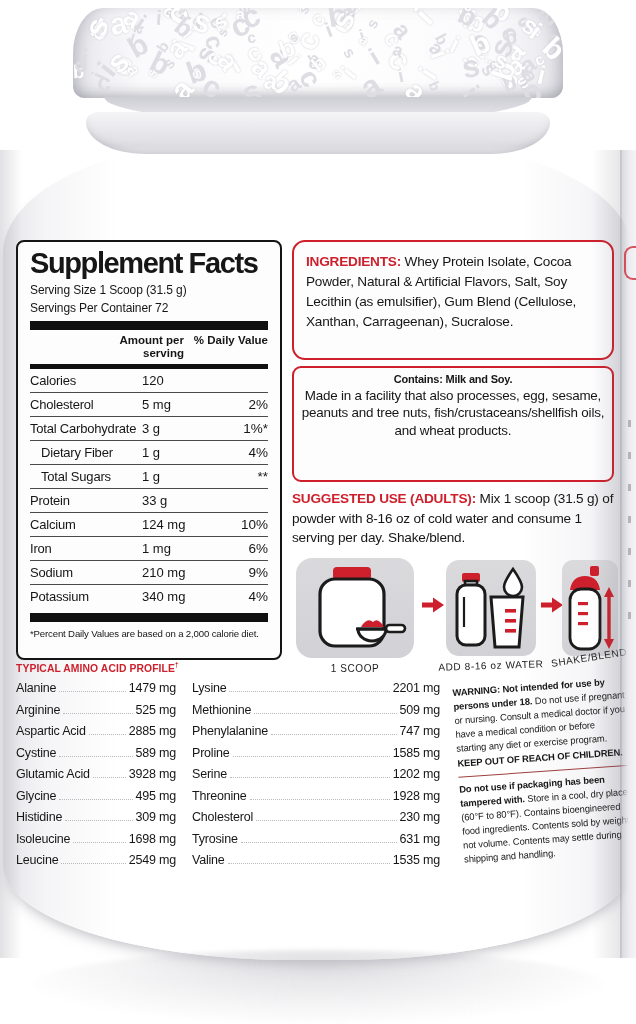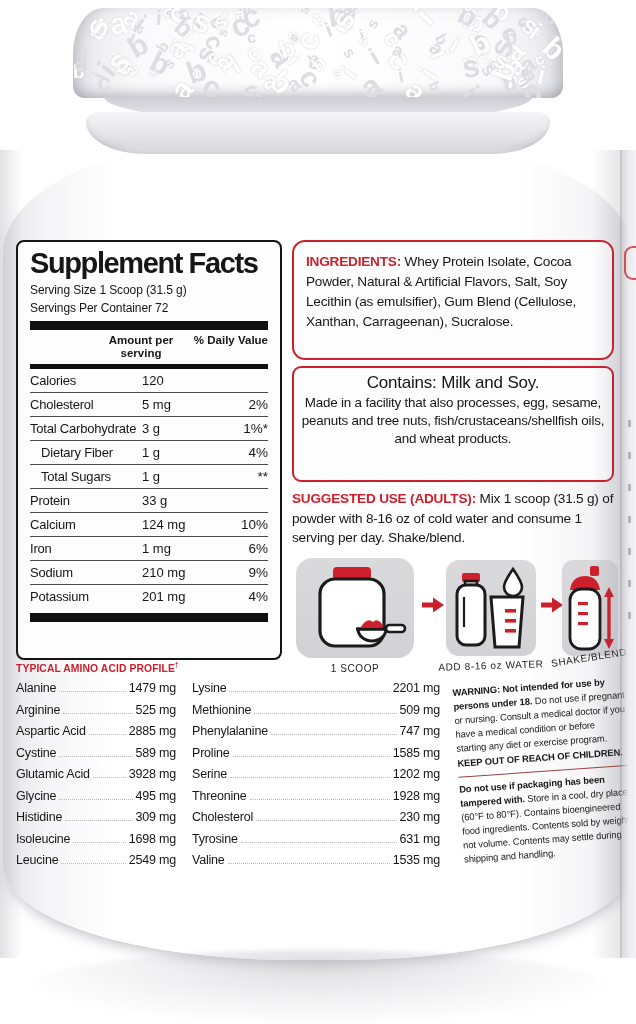--- a/index.html
+++ b/index.html
@@ -43,21 +43,21 @@
 
   
   .sf-box{left:16px;top:240px;width:266px;height:420px;box-sizing:border-box;
     border:2px solid #141414;border-radius:8px;background:#fdfdfe;padding:5px 12px;}
   .sf-title{font-size:29px;font-weight:bold;letter-spacing:-1.4px;line-height:1.05;margin:1px 0 4px;}
   .sf-serving{font-size:12px;line-height:1.45;letter-spacing:-.1px;}
   .bar{background:#101010;}
   .bar.thick{height:9px;margin:4px 0;}
   .bar.med{height:5px;margin:2px 0 0;}
   .sf-header{display:flex;font-size:11.5px;font-weight:bold;line-height:1.15;margin:4px 0 3px;}
-  .h-amount{margin-left:68px;width:86px;text-align:center;}
+  .h-amount{margin-left:68px;width:86px;text-align:right;}
   .h-dv{margin-left:auto;text-align:right;}
   .sf-row{display:flex;align-items:baseline;height:24px;border-bottom:1px solid #4a4a4a;
     font-size:13px;padding-top:4px;box-sizing:border-box;}
   .sf-row:last-child{border-bottom:none;}
   .sf-row .r-name{flex:0 0 112px;letter-spacing:-.2px;}
   .sf-row.indent .r-name{padding-left:11px;flex:0 0 101px;}
   .sf-row .r-amount{flex:0 0 82px;}
   .sf-row .r-dv{margin-left:auto;text-align:right;font-size:13.5px;}
   .sf-foot{font-size:9.6px;line-height:1.4;letter-spacing:-.15px;margin-top:5px;}
 
@@ -76,21 +76,21 @@
   .rc-text{letter-spacing:-.2px;}
   .ingredients-box{left:292px;top:240px;width:322px;height:120px;box-sizing:border-box;
     border:2px solid var(--red);border-radius:13px;padding:10px 12px;background:#fdfdfe;
     font-size:13.6px;line-height:1.46;}
   .ing-label{color:var(--red);font-weight:bold;}
   .allergen-box{left:292px;top:366px;width:322px;height:116px;box-sizing:border-box;
     border:2px solid var(--red);border-radius:9px;overflow:hidden;background:#fdfdfe;}
   .allergen-header{background:var(--red);color:#fff;font-weight:bold;font-size:13px;
     text-align:center;padding:3px 0 4px;letter-spacing:0;}
   .allergen-body{padding:4px 6px 0;text-align:center;font-size:13.4px;line-height:1.32;}
-  .allergen-contains{font-weight:normal;font-size:17px;}
+  .allergen-contains{font-weight:bold;font-size:11px;}
   .suggested{left:292px;top:489px;width:328px;font-size:13.6px;line-height:1.45;}
   .su-label{color:var(--red);font-weight:bold;}
 
   .step-box{background:linear-gradient(#dadadd,#d2d2d6);border-radius:16px;
     display:flex;align-items:center;justify-content:center;}
   .step-caption{font-size:10px;letter-spacing:.6px;color:#222;text-align:center;}
   .arrow{width:24px;height:18px;}
 
   .warning-block{left:452px;top:686px;width:172px;transform:rotate(-4deg);
     transform-origin:left top;font-size:9.4px;line-height:1.5;letter-spacing:-.1px;}
@@ -311,26 +311,27 @@
         </div>
 
         <div class="sf-row">
           <div class="r-name">Sodium</div>
           <div class="r-amount">210 mg</div>
           <div class="r-dv">9%</div>
         </div>
 
         <div class="sf-row">
           <div class="r-name">Potassium</div>
-          <div class="r-amount">201 mg</div>
+          <div class="r-amount">340 mg</div>
           <div class="r-dv">4%</div>
         </div>
       </div>
     <div class="bar thick"></div>
     <div class="sf-foot">
+      <div>*Percent Daily Values are based on a 2,000 calorie diet.</div>
     </div>
   </section>
 
   <section class="abs amino">
     <div>
       <span class="amino-title"><span>TYPICAL AMINO ACID PROFILE</span><sup>†</sup></span>
     </div>
     <div class="amino-cols">
       <div class="a-col1">
 

